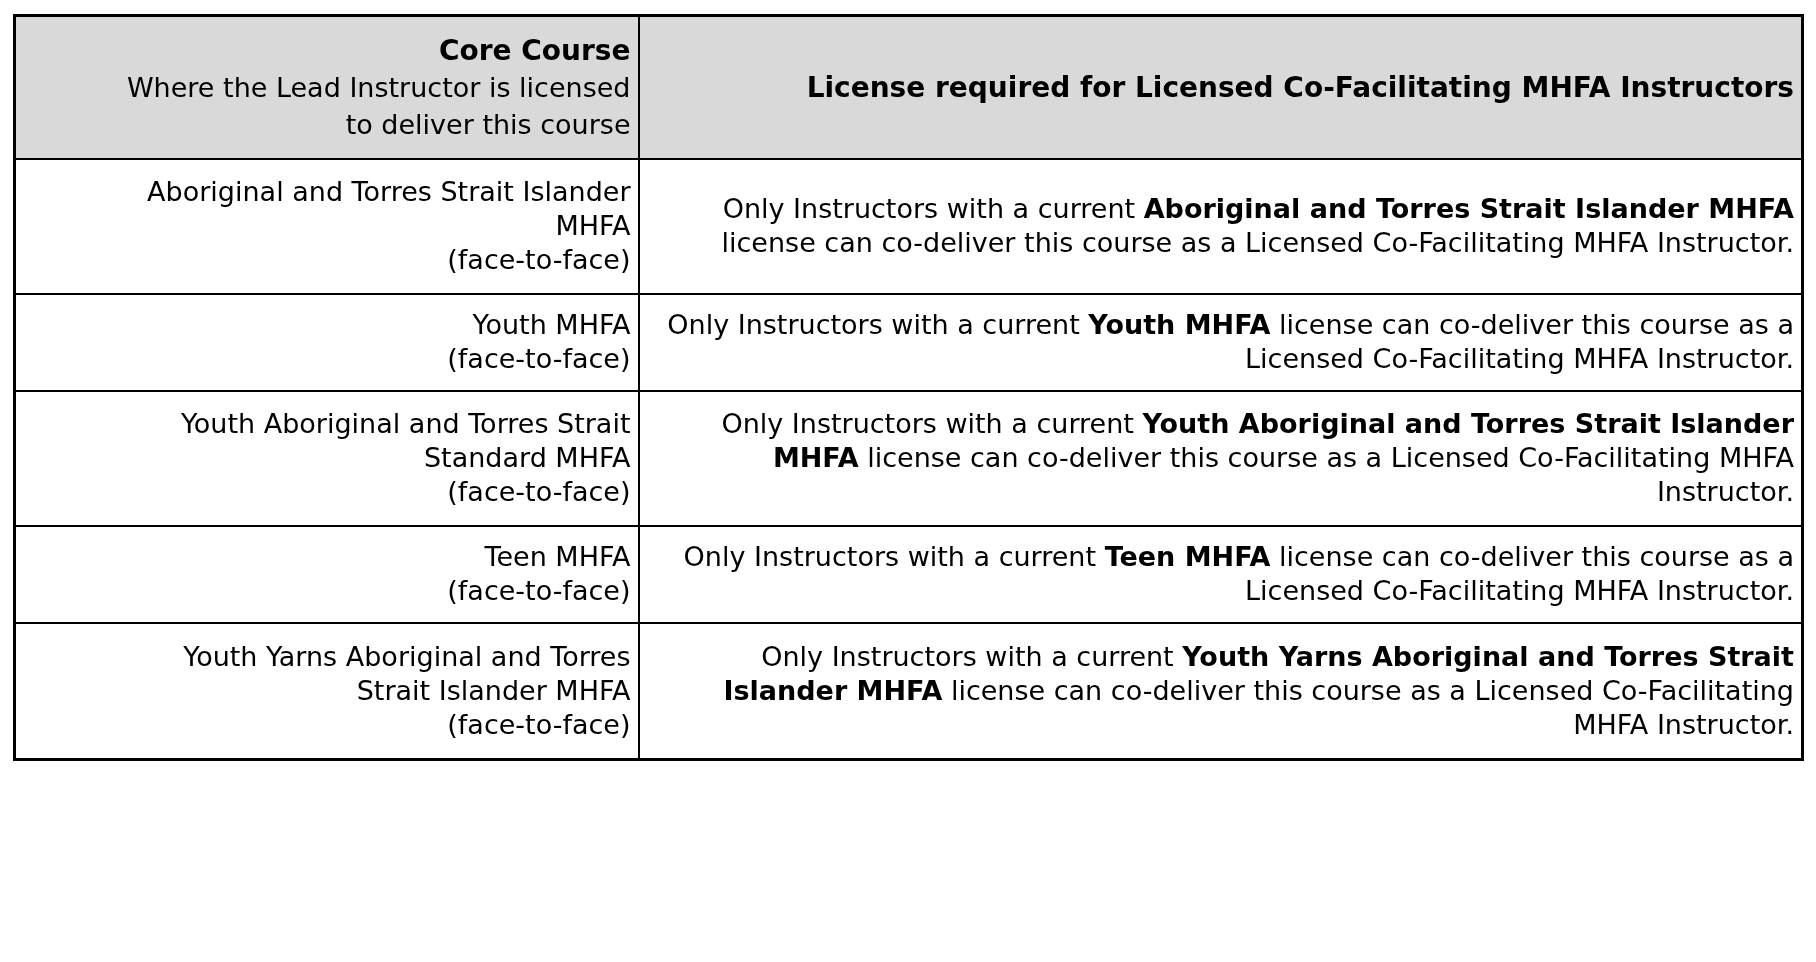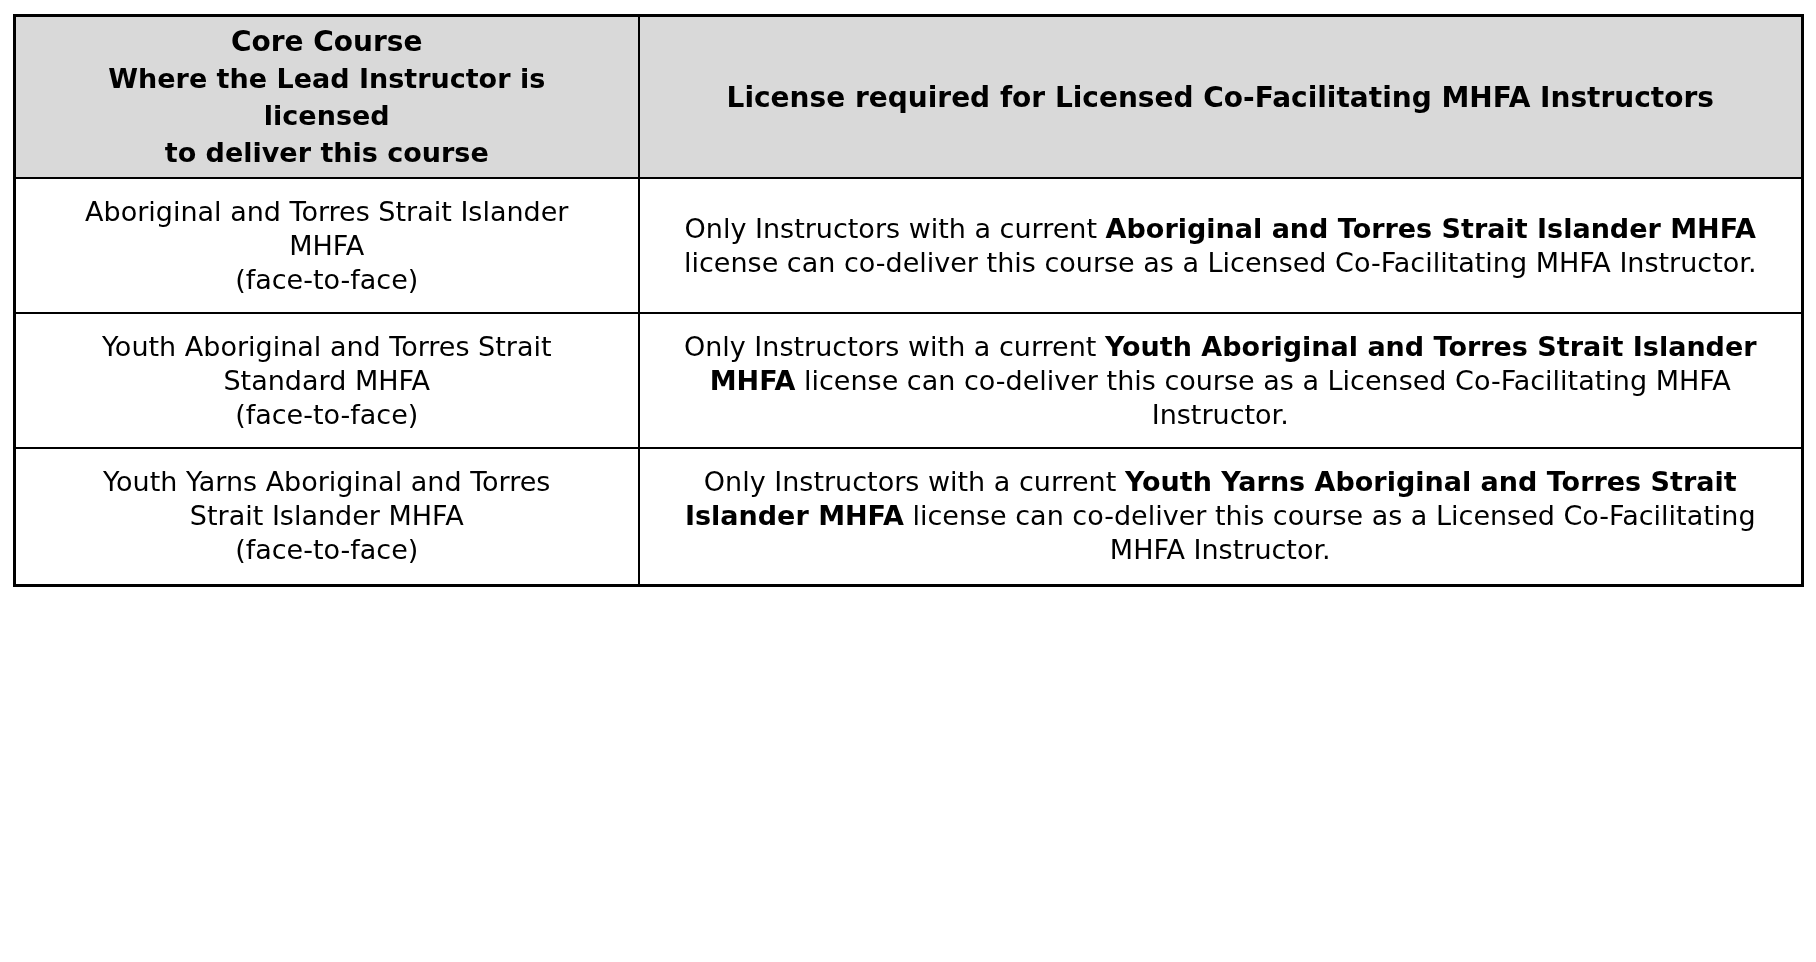--- a/index.html
+++ b/index.html
@@ -24,39 +24,38 @@
     border-collapse: collapse;
     table-layout: fixed;
     width: 1788px;
     margin: 14px 0 0 13px;
     border: 3px solid var(--border-color);
   }
   table.license-table col.c1 { width: 624px; }
   table.license-table col.c2 { width: 1164px; }
   th, td {
     border: 2px solid var(--border-color);
-    text-align: center;
+    text-align: right;
     vertical-align: middle;
     font-size: 27px;
     line-height: 34px;
-    padding: 6px 28px;
+    padding: 6px 7px;
   }
   thead th {
     background: var(--header-bg);
     height: 143px;
     line-height: 37px;
     font-weight: normal;
   }
   .hdr-title {
     font-weight: bold;
     font-size: 28px;
   }
   .hdr-sub {
     font-size: 27px;
-    font-weight: bold;
   }
   tr.h2 td { height: 97px; }
   tr.h3 td { height: 135px; }
   tr.h3-last td { height: 137px; }
   .license-cell strong { font-weight: bold; }
 </style>
 </head>
 <body>
 
 <div class="page">
@@ -82,31 +81,45 @@
 
       <tr class="h3">
         <td class="course-cell">
           <div>Aboriginal and Torres Strait Islander</div>
           <div>MHFA</div>
           <div>(face-to-face)</div>
         </td>
         <td class="license-cell"><span>Only Instructors with a current </span><strong>Aboriginal and Torres Strait Islander MHFA</strong><span> license can co-deliver this course as a Licensed Co-Facilitating MHFA Instructor.</span></td>
       </tr>
 
+      <tr class="h2">
+        <td class="course-cell">
+          <div>Youth MHFA</div>
+          <div>(face-to-face)</div>
+        </td>
+        <td class="license-cell"><span>Only Instructors with a current </span><strong>Youth MHFA</strong><span> license can co-deliver this course as a Licensed Co-Facilitating MHFA Instructor.</span></td>
+      </tr>
 
       <tr class="h3">
         <td class="course-cell">
           <div>Youth Aboriginal and Torres Strait</div>
           <div>Standard MHFA</div>
           <div>(face-to-face)</div>
         </td>
         <td class="license-cell"><span>Only Instructors with a current </span><strong>Youth Aboriginal and Torres Strait Islander MHFA</strong><span> license can co-deliver this course as a Licensed Co-Facilitating MHFA Instructor.</span></td>
       </tr>
 
 
+      <tr class="h2">
+        <td class="course-cell">
+          <div>Teen MHFA</div>
+          <div>(face-to-face)</div>
+        </td>
+        <td class="license-cell"><span>Only Instructors with a current </span><strong>Teen MHFA</strong><span> license can co-deliver this course as a Licensed Co-Facilitating MHFA Instructor.</span></td>
+      </tr>
 
       <tr class="h3-last">
         <td class="course-cell">
           <div>Youth Yarns Aboriginal and Torres</div>
           <div>Strait Islander MHFA</div>
           <div>(face-to-face)</div>
         </td>
         <td class="license-cell"><span>Only Instructors with a current </span><strong>Youth Yarns Aboriginal and Torres Strait Islander MHFA</strong><span> license can co-deliver this course as a Licensed Co-Facilitating MHFA Instructor.</span></td>
       </tr>
 

